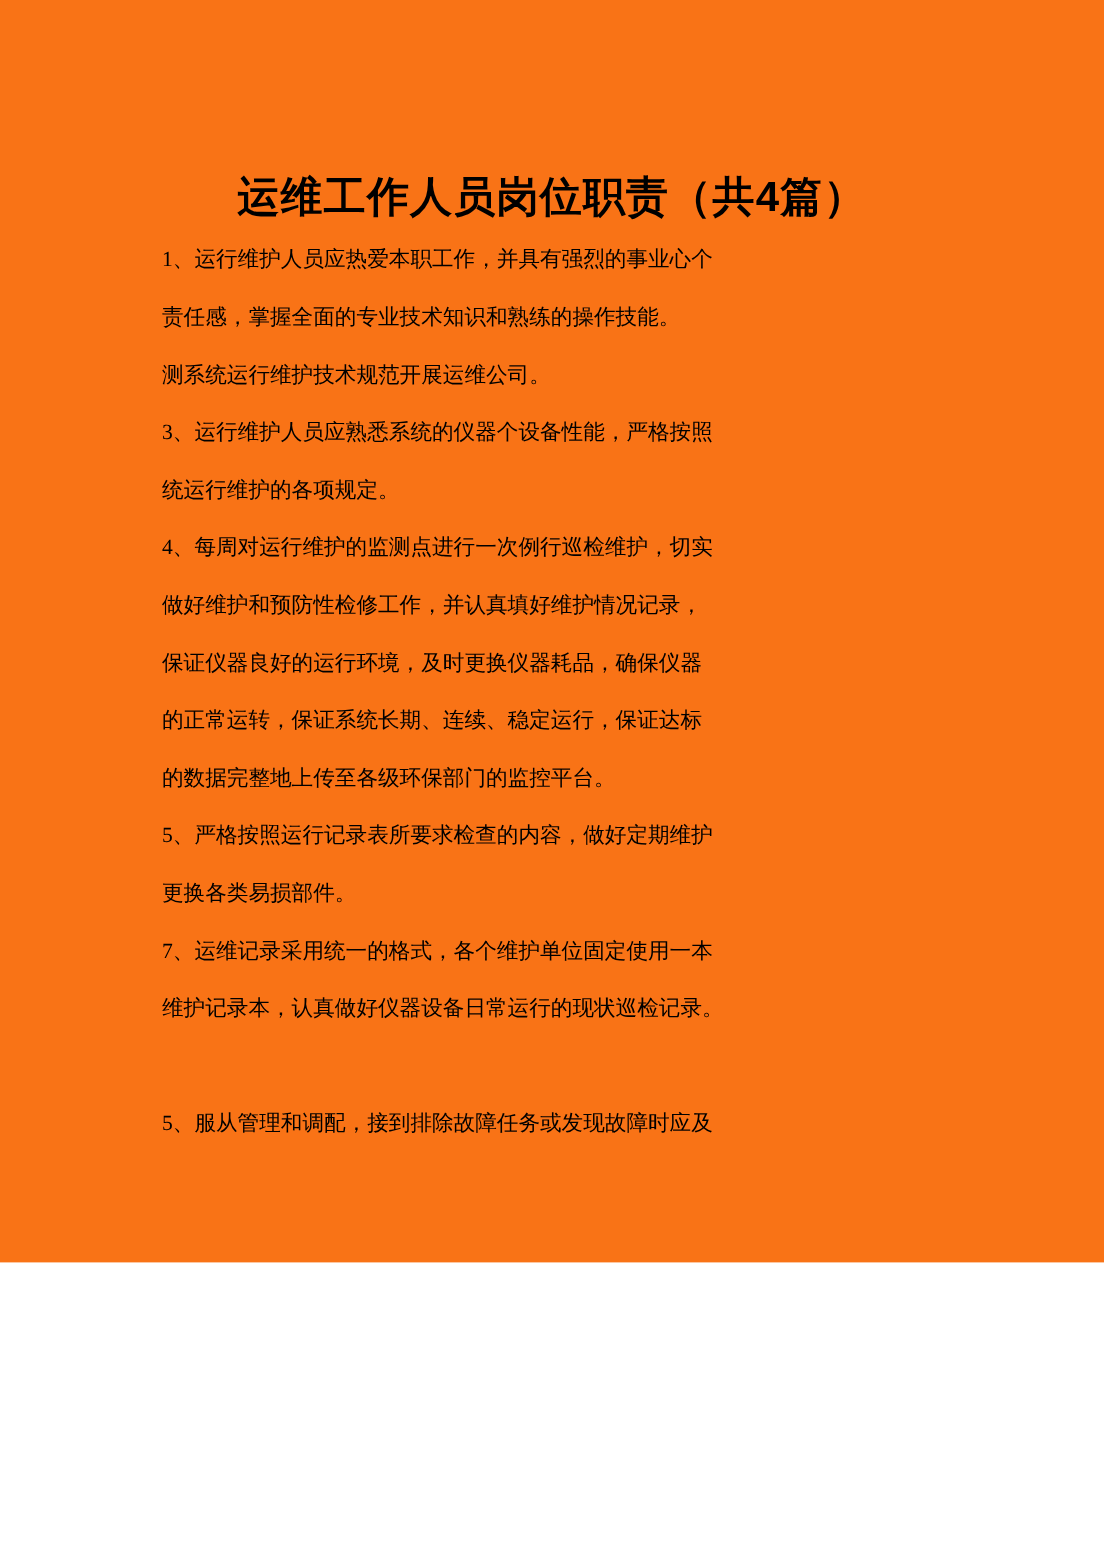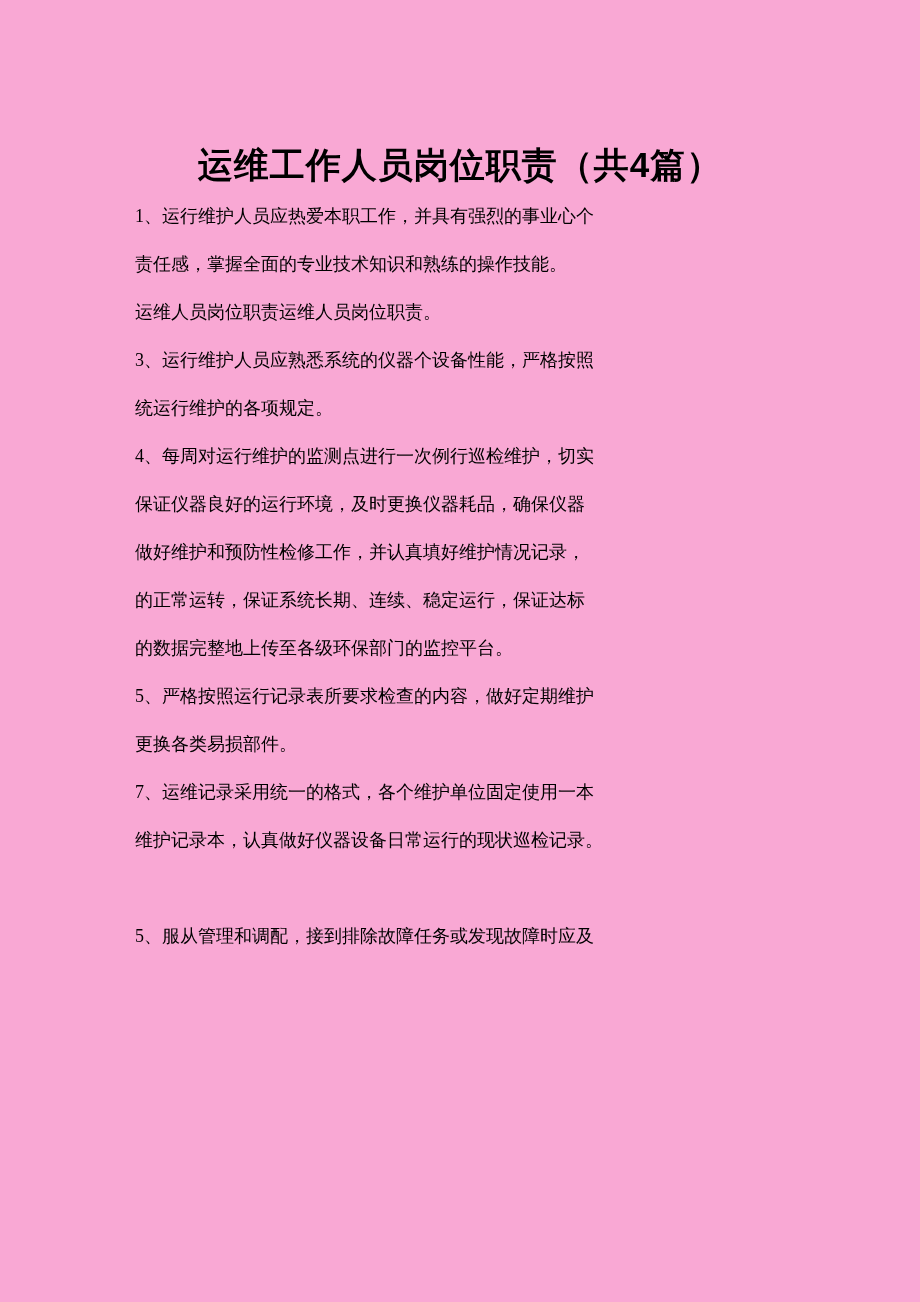--- a/index.html
+++ b/index.html
@@ -5,22 +5,22 @@
   html, body { margin: 0; padding: 0; }
   body {
     width: 920px;
     height: 1302px;
     background: #ffffff;
     font-family: "Liberation Serif", serif;
   }
   .page {
     position: relative;
     width: 920px;
-    height: 1302px;
-    background: #f9a8d4;
+    height: 1052px;
+    background: #f97316;
     overflow: hidden;
     color: #000000;
   }
   .doc {
     padding: 138px 135px 0 135px;
     width: 650px;
   }
   .title {
     font-family: "Liberation Sans", sans-serif;
     font-weight: 700;
@@ -53,32 +53,32 @@
 
     <div class="title">运维工作人员岗位职责（共4篇）</div>
 
 
     <div class="para">
       <div class="line">1、运行维护人员应热爱本职工作，并具有强烈的事业心个</div>
       <div class="line">责任感，掌握全面的专业技术知识和熟练的操作技能。</div>
     </div>
 
     <div class="para">
-      <div class="line">运维人员岗位职责运维人员岗位职责。</div>
+      <div class="line">测系统运行维护技术规范开展运维公司。</div>
     </div>
 
     <div class="para">
       <div class="line">3、运行维护人员应熟悉系统的仪器个设备性能，严格按照</div>
       <div class="line">统运行维护的各项规定。</div>
     </div>
 
     <div class="para">
       <div class="line">4、每周对运行维护的监测点进行一次例行巡检维护，切实</div>
+      <div class="line">做好维护和预防性检修工作，并认真填好维护情况记录，</div>
       <div class="line">保证仪器良好的运行环境，及时更换仪器耗品，确保仪器</div>
-      <div class="line">做好维护和预防性检修工作，并认真填好维护情况记录，</div>
       <div class="line">的正常运转，保证系统长期、连续、稳定运行，保证达标</div>
       <div class="line">的数据完整地上传至各级环保部门的监控平台。</div>
     </div>
 
     <div class="para">
       <div class="line">5、严格按照运行记录表所要求检查的内容，做好定期维护</div>
       <div class="line">更换各类易损部件。</div>
     </div>
 
     <div class="para">

